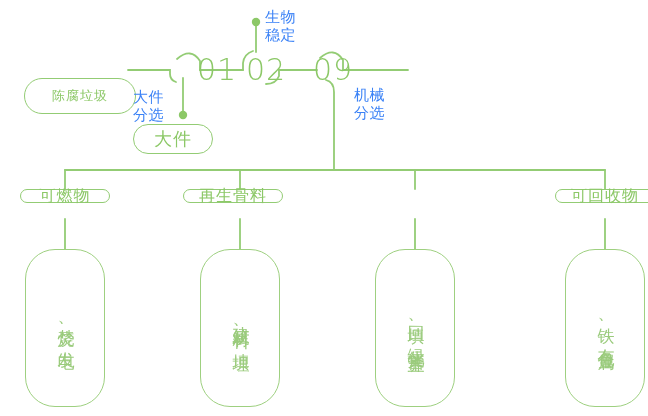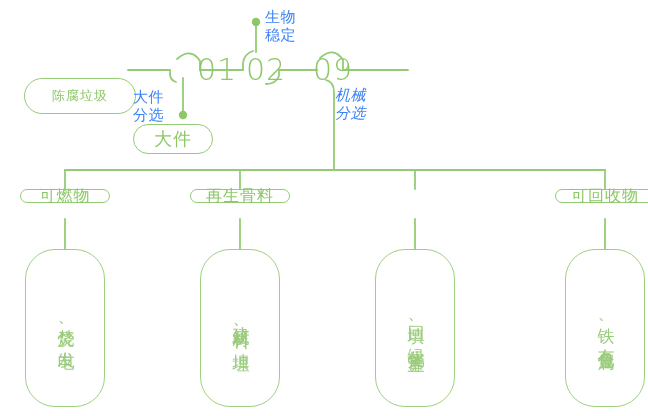--- a/index.html
+++ b/index.html
@@ -155,27 +155,27 @@
   <div class="pill pill-root">陈腐垃圾</div>
 
   <div class="step-num" style="left:178px; top:55px;margin-left:19px;">01</div>
   <div class="step-num" style="left:246px; top:55px;">02</div>
   <div class="step-num" style="left:313px; top:55px;">09</div>
 
   <div class="anno" style="left:133px; top:88px; text-align:center;">大件
 分选</div>
   <div class="anno" style="left:265px; top:8px;">生物
 稳定</div>
-  <div class="anno" style="left:335px; top:86px;font-style:italic;">机械
+  <div class="anno" style="left:354px; top:86px;">机械
 分选</div>
 
   <div class="pill pill-daijian">大件</div>
 
   <div class="pill pill-cat" style="left:20px;  width:90px;">可燃物</div>
-  <div class="pill pill-cat" style="left:190px; width:100px;">再生骨料</div>
+  <div class="pill pill-cat" style="left:183px; width:100px;">再生骨料</div>
   <div class="pill pill-cat" style="left:555px; width:100px;">可回收物</div>
 
   <div class="vbox" style="left:25px;  width:80px;">
     <span class="vtext">焚烧、发电</span>
   </div>
   <div class="vbox" style="left:200px; width:80px;">
     <span class="vtext">建筑材料、填埋</span>
   </div>
   <div class="vbox" style="left:375px; width:80px;">
     <span class="vtext">回填、绿化营养土</span>

